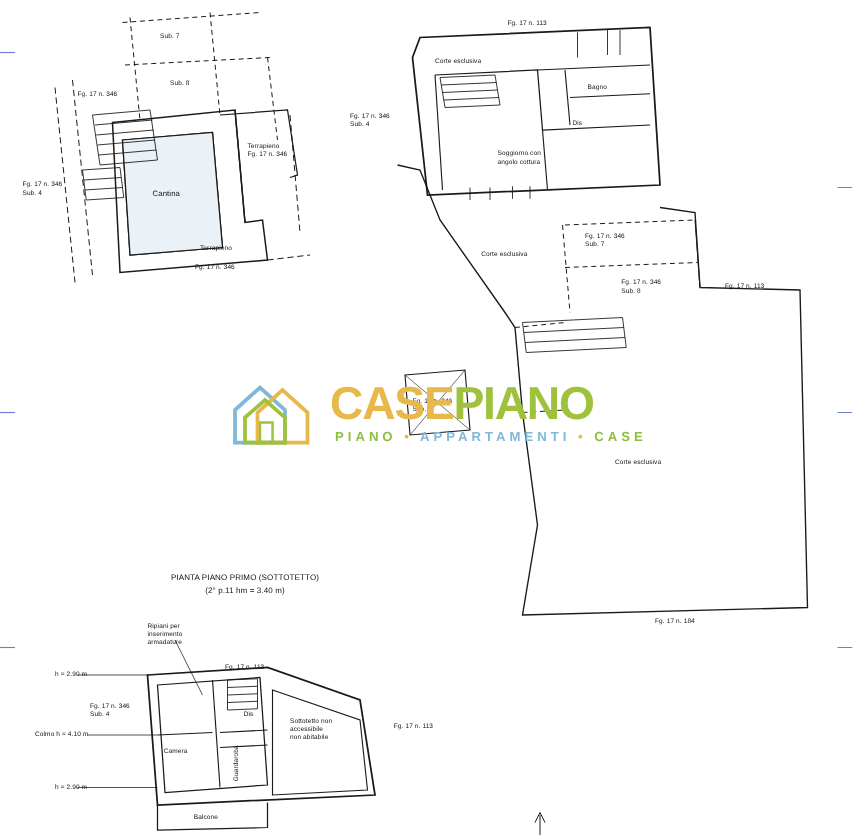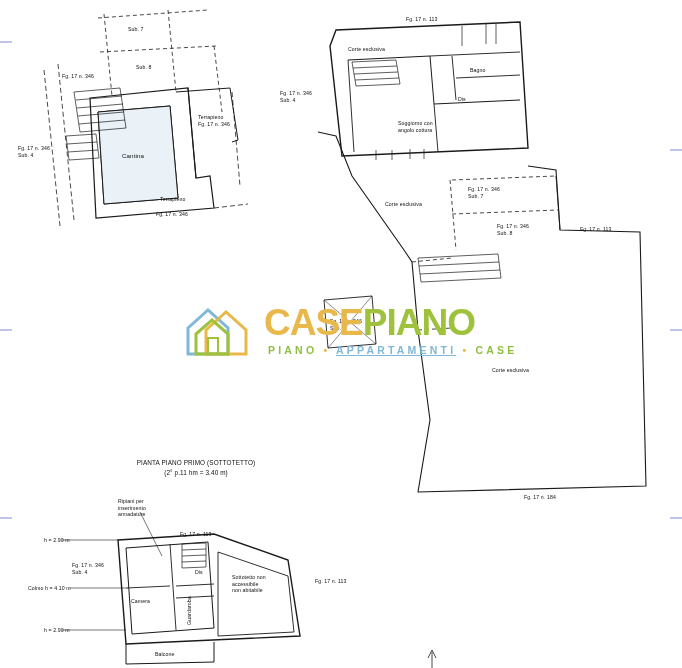--- a/index.html
+++ b/index.html
@@ -36,21 +36,21 @@
     font-family:"Liberation Sans", sans-serif;
   }
   #wm .w1{color:#e8b84b;}
   #wm .w2{color:#9fc23c;}
   #wm .sub{
     position:absolute;left:90px;top:44px;
     font-size:10.5px;font-weight:bold;letter-spacing:3.2px;
     color:#8fbf3f;
   }
   #wm .sub .dot{color:#e8b84b;}
-  #wm .sub .c2{color:#7fb8d8;text-decoration:underline;}
+  #wm .sub .c2{color:#7fb8d8;}
 </style>
 </head>
 <body>
 
 <svg id="plan" viewBox="0 0 682 668">
   <g fill="none" stroke="#1a1a1a" stroke-width="0.8">
 
     <g stroke="#6f7bd0" stroke-width="0.9">
       <path d="M0 42 L12 42"></path>
       <path d="M0 330 L12 330"></path>

